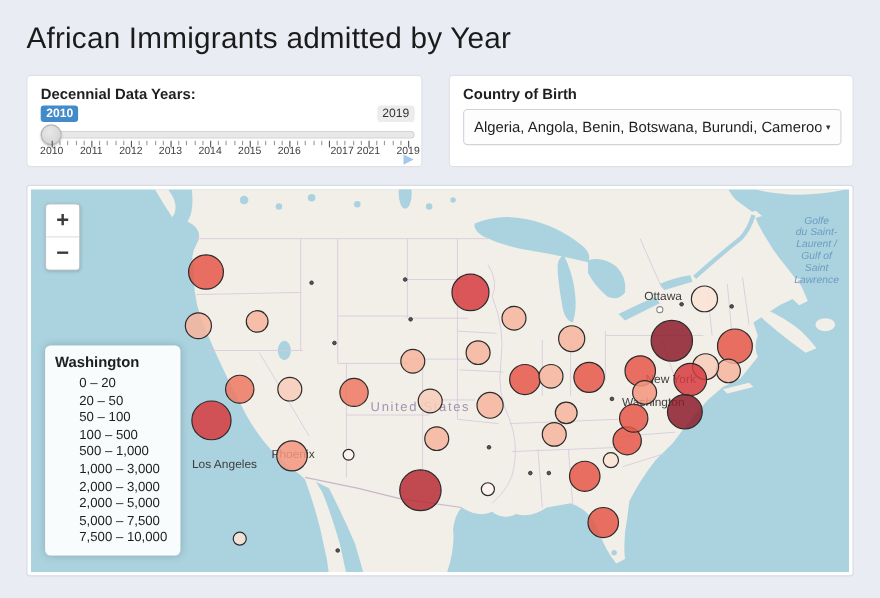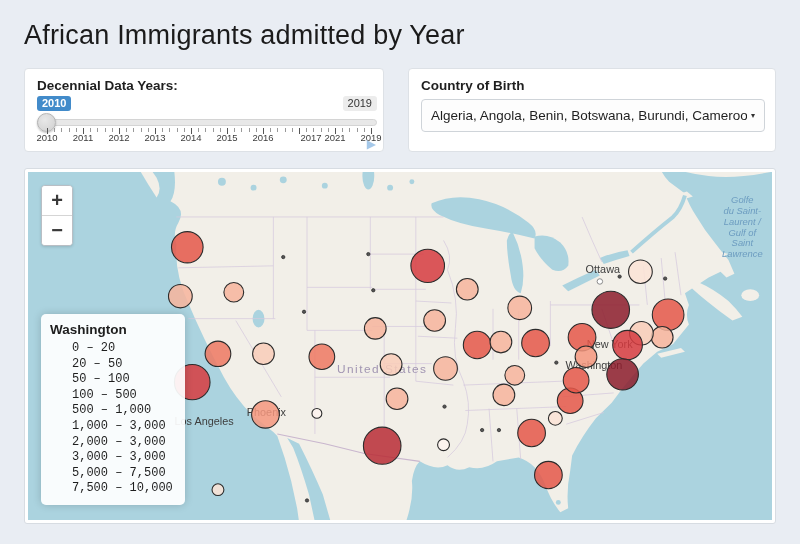--- a/index.html
+++ b/index.html
@@ -29,21 +29,21 @@
   #map-inner{position:absolute;inset:3px;overflow:hidden;}
   #map-svg{position:absolute;inset:0;width:100%;height:100%;display:block;}
   .lbl-city{font-size:11px;fill:#3d3d3d;}
   .lbl-country{font-size:12px;fill:#a195b2;letter-spacing:1.5px;}
   .lbl-water{font-size:9.5px;fill:#6c9cc0;font-style:italic;}
   .zoom-ctl{position:absolute;left:13px;top:13px;width:30px;border:1px solid #b9bec4;border-radius:4px;overflow:hidden;background:#fff;box-shadow:0 1px 3px rgba(0,0,0,.15);}
   .zoom-btn{width:30px;height:29px;line-height:29px;text-align:center;font-size:20px;font-weight:bold;color:#3a3a3a;cursor:pointer;background:#fff;}
   .zoom-btn:first-child{border-bottom:1px solid #d5d5d5;}
   .legend{position:absolute;left:13px;bottom:15px;background:rgba(255,255,255,.92);border-radius:5px;box-shadow:0 0 8px rgba(0,0,0,.18);padding:8px 12px 8px 9px;}
   .legend-title{font-size:13.5px;font-weight:bold;color:#1e1e1e;margin-bottom:4px;}
-  .legend-row{display:flex;align-items:center;height:15.6px;font-family:Liberation Mono, monospace;}
+  .legend-row{display:flex;align-items:center;height:15.6px;}
   .legend-sw{width:15px;flex:0 0 15px;}
   .legend-lb{font-size:12px;color:#1e1e1e;line-height:15.6px;margin-left:7px;white-space:nowrap;}
   .attribution{position:absolute;right:0;bottom:0;background:rgba(255,255,255,.78);font-size:11px;color:#333;padding:2px 5px;white-space:nowrap;}
   .attribution .lnk{color:#0078a8;text-decoration:none;cursor:pointer;}
 </style>
 </head>
 <body>
 
 <h1 class="page-title">African Immigrants admitted by Year</h1>
 
@@ -264,21 +264,21 @@
           <div class="legend-row">
             <span class="legend-sw" style="background: rgb(239, 120, 98);"></span>
             <span class="legend-lb">1,000 – 3,000</span>
           </div>
           <div class="legend-row">
             <span class="legend-sw" style="background: rgb(229, 87, 73);"></span>
             <span class="legend-lb">2,000 – 3,000</span>
           </div>
           <div class="legend-row">
             <span class="legend-sw" style="background: rgb(214, 59, 63);"></span>
-            <span class="legend-lb">3,000 – 3,000</span>
+            <span class="legend-lb">2,000 – 5,000</span>
           </div>
           <div class="legend-row">
             <span class="legend-sw" style="background: rgb(184, 43, 53);"></span>
             <span class="legend-lb">5,000 – 7,500</span>
           </div>
           <div class="legend-row">
             <span class="legend-sw" style="background: rgb(140, 28, 43);"></span>
             <span class="legend-lb">7,500 – 10,000</span>
           </div>
         </div>

